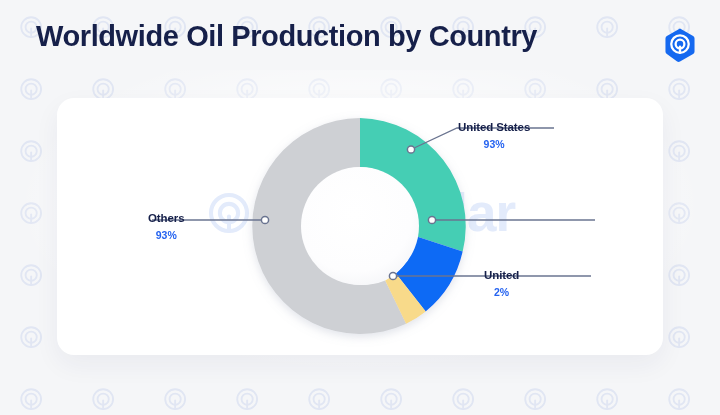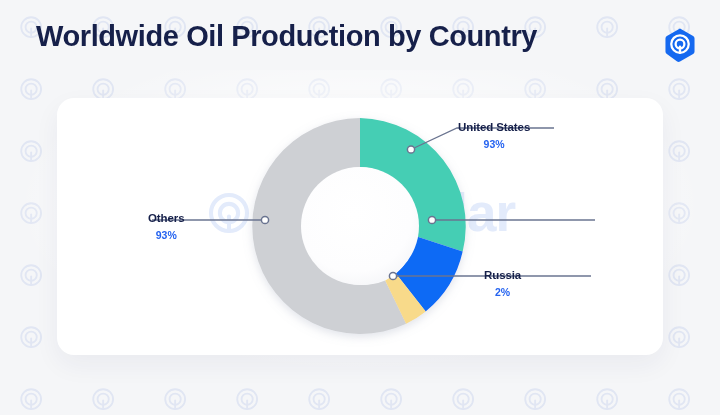--- a/index.html
+++ b/index.html
@@ -240,21 +240,21 @@
     </svg>
   </div>
 
   <div class="callout" id="callout-united-states">
     <div class="c-name">United States</div>
     <div class="c-value">93%</div>
   </div>
 
 
   <div class="callout" id="callout-russia">
-    <div class="c-name">Russia</div>
+    <div class="c-name">United</div>
     <div class="c-value">2%</div>
   </div>
 
   <div class="callout" id="callout-others">
     <div class="c-name">Others</div>
     <div class="c-value">93%</div>
   </div>
 
 </div>
 

